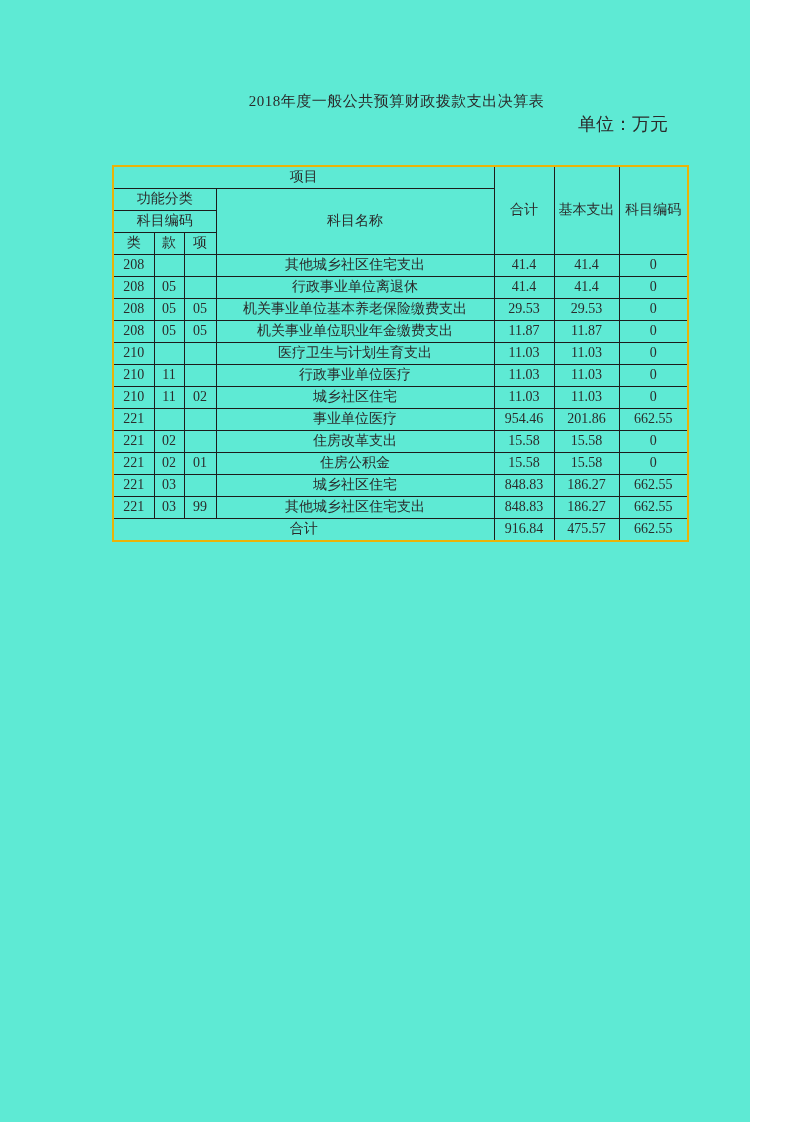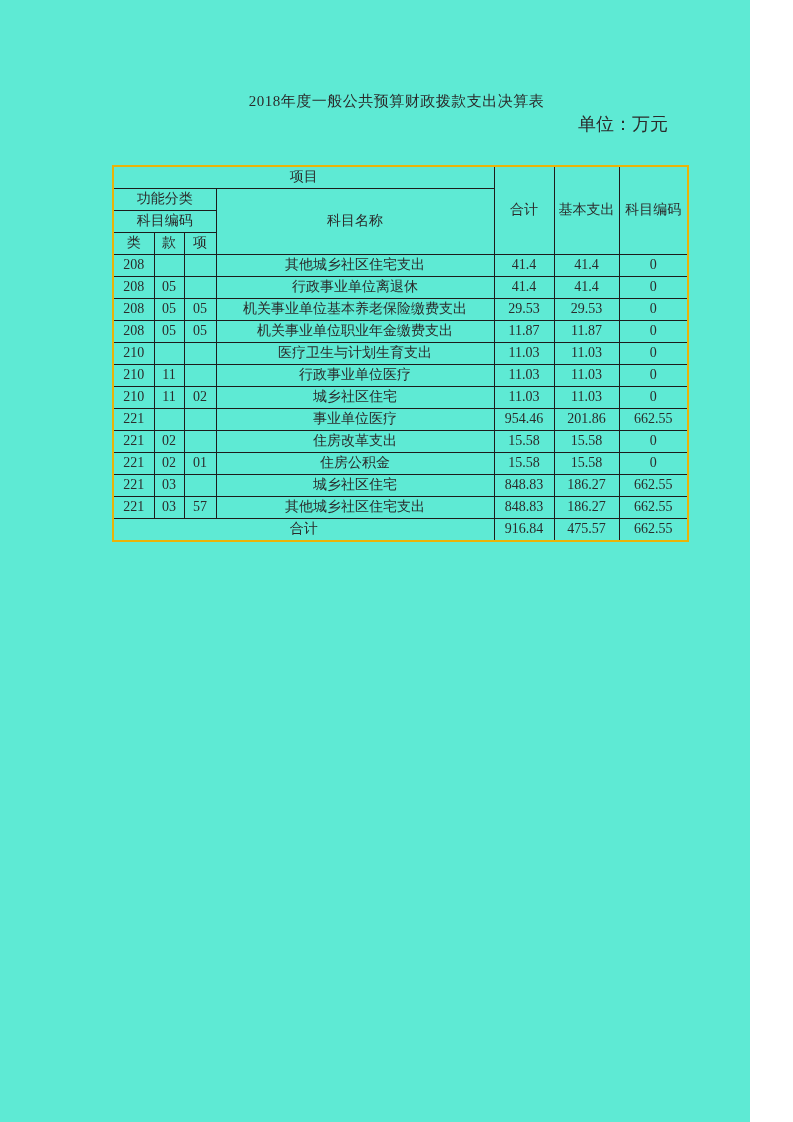--- a/index.html
+++ b/index.html
@@ -188,21 +188,21 @@
           <td>03</td>
           <td></td>
           <td>城乡社区住宅</td>
           <td>848.83</td>
           <td>186.27</td>
           <td>662.55</td>
         </tr>
         <tr>
           <td>221</td>
           <td>03</td>
-          <td>57</td>
+          <td>99</td>
           <td>其他城乡社区住宅支出</td>
           <td>848.83</td>
           <td>186.27</td>
           <td>662.55</td>
         </tr>
         <tr class="total-row">
           <td colspan="4">合计</td>
           <td>916.84</td>
           <td>475.57</td>
           <td>662.55</td>

